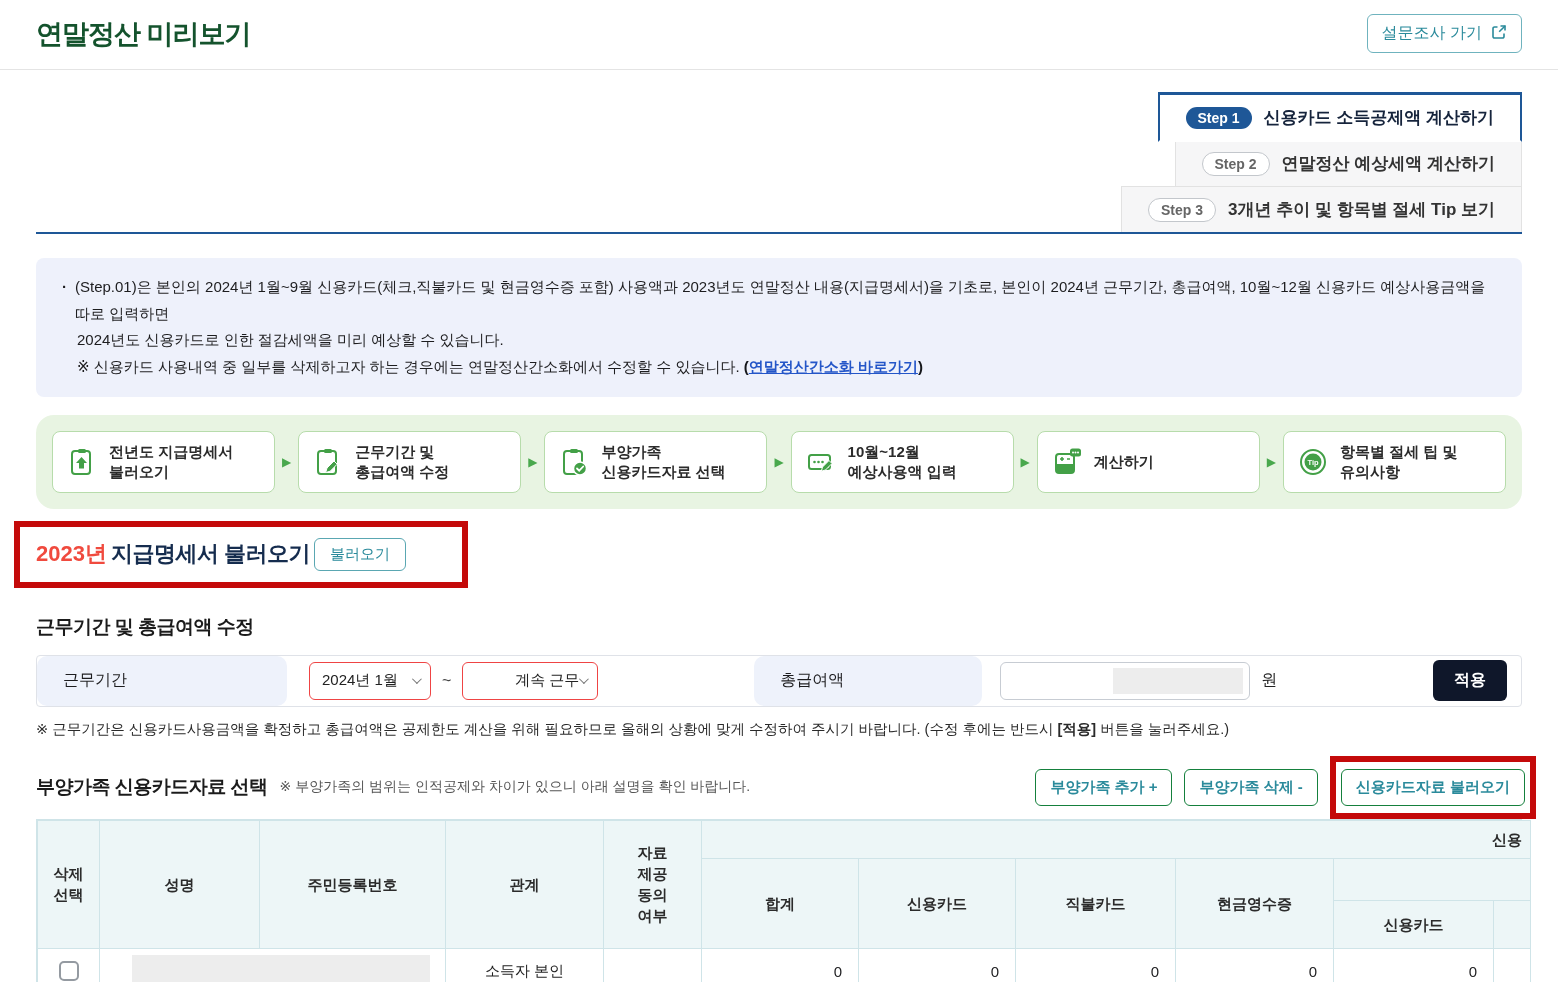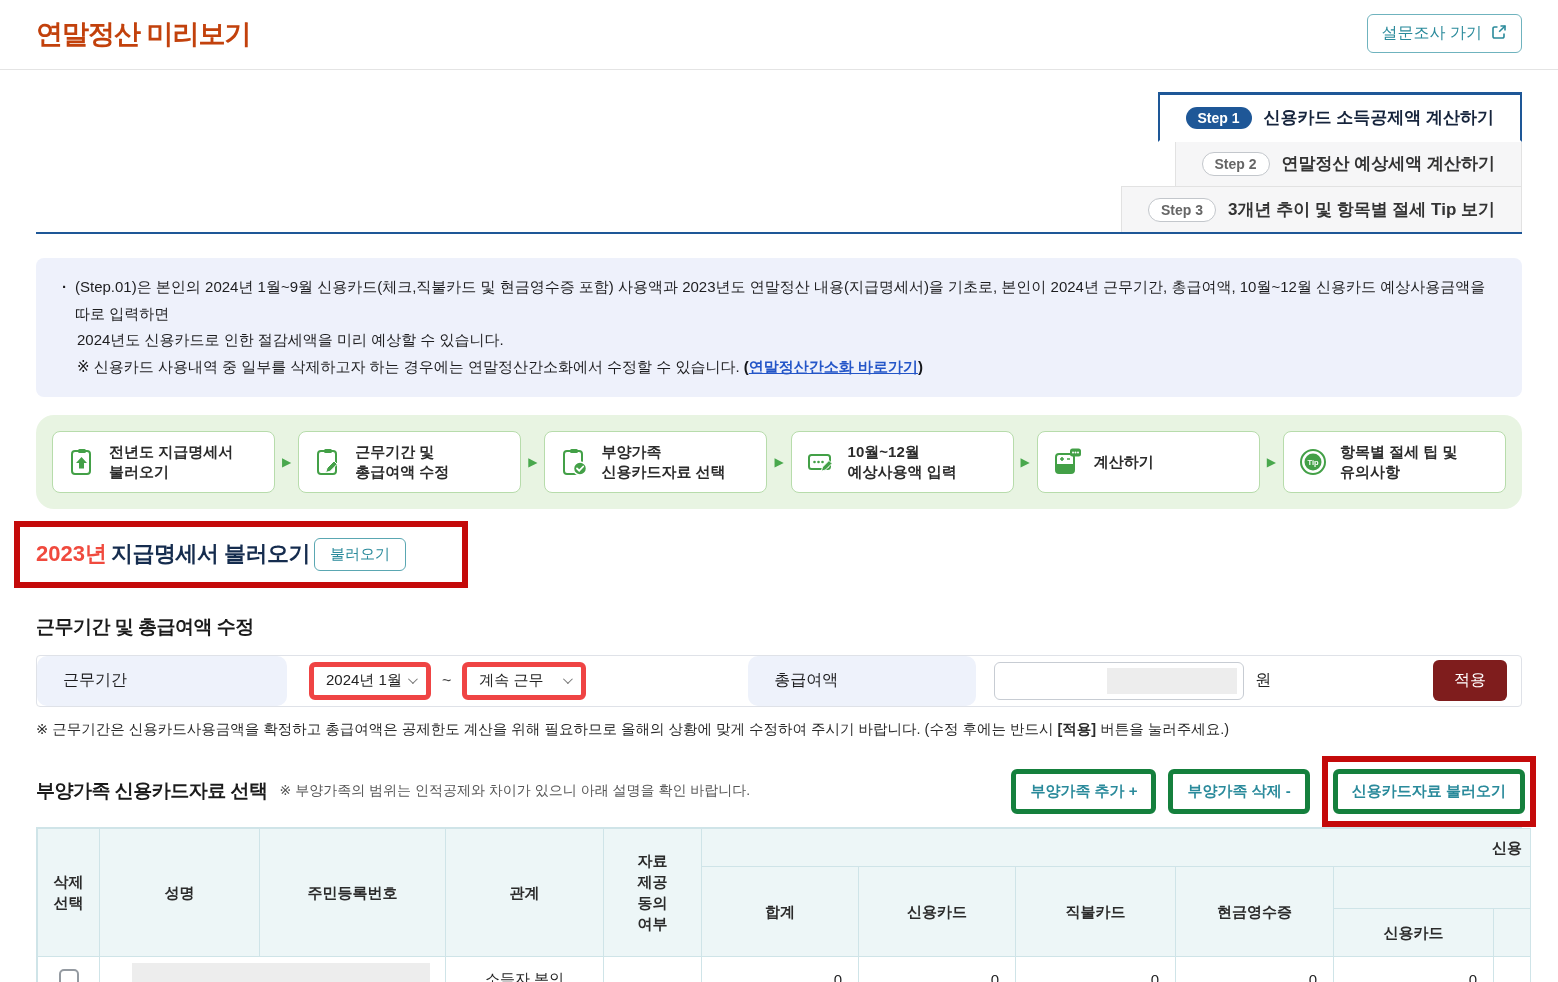--- a/index.html
+++ b/index.html
@@ -2,21 +2,21 @@
 <html><head>
 <meta charset="utf-8">
 <style>
   * { box-sizing: border-box; margin: 0; padding: 0; }
   html, body { width: 1558px; height: 982px; background: #fff; overflow: hidden;
     font-family: "Liberation Sans", "DejaVu Sans", sans-serif; color: #222; }
   .container { padding: 0 36px; position: relative; }
 
   
   .top-row { display: flex; justify-content: space-between; align-items: center; padding: 14px 0 16px; }
-  .page-title { font-size: 27px; font-weight: bold; color: #c2410c; letter-spacing: -1px; }
+  .page-title { font-size: 27px; font-weight: bold; color: #14532d; letter-spacing: -1px; }
   .survey-btn { display: inline-flex; align-items: center; gap: 9px; border: 1px solid #6fb3be;
     color: #2a8a9b; border-radius: 6px; padding: 8px 14px; font-size: 16px; background: #fff; cursor: pointer; }
   .divider { height: 1px; background: #e4e4e4; }
 
   
   .tabs { display: flex; align-items: flex-end; margin-top: 22px; border-bottom: 2px solid #1e5797; flex-direction: column; }
   .tab { display: flex; align-items: center; gap: 12px; padding: 0 26px; font-size: 17px; cursor: pointer; font-weight: bold; }
   .tab.active { height: 50px; background: #fff; border: 2px solid #1e5797; border-top-width: 3px;
     border-bottom: 2px solid #fff; margin-bottom: -2px; font-weight: bold; color: #16243c; position: relative; z-index: 1; }
   .tab.inactive { height: 46px; background: #f6f6f7; border: 1px solid #e2e2e2; border-bottom: none; color: #333; }
@@ -52,40 +52,40 @@
   .section-heading { font-size: 19px; font-weight: bold; color: #1b1b1b; letter-spacing: -0.5px; }
   .mt26 { margin-top: 26px; }
 
   
   .work-form { margin-top: 15px; border: 1px solid #dfe2e8; border-radius: 4px; display: flex;
     align-items: center; height: 52px; background: #fff; }
   .form-label { background: #eef2fb; align-self: stretch; display: flex; align-items: center;
     padding-left: 26px; font-size: 16px; color: #1d1d1f; border-radius: 10px; }
   .form-label.period { width: 250px; }
   .form-label.salary { width: 228px; margin-left: auto; }
-  .select { display: inline-flex; align-items: center; justify-content: space-between; border: 5px solid #ef4444;
+  .select { display: inline-flex; align-items: center; justify-content: space-between; border: 1px solid #ef4444;
     border-radius: 6px; height: 38px; padding: 0 11px 0 12px; font-size: 15px; color: #222; background: #fff; cursor: pointer; }
   .select.from { width: 122px; margin-left: 22px; }
-  .select.to { width: 124px; }
+  .select.to { width: 136px; justify-content: flex-end; }
   .chevron { width: 7px; height: 7px; border-right: 1.6px solid #777; border-bottom: 1.6px solid #777;
     transform: rotate(45deg) translateY(-2px); }
   .tilde { margin: 0 11px; color: #444; }
   .input-box { width: 250px; height: 38px; border: 1px solid #c7ccd3; border-radius: 6px;
     margin-left: 18px; position: relative; background: #fff; }
   .input-mask { position: absolute; left: 45%; right: 6px; top: 5px; bottom: 5px; background: #ededed; }
   .unit { margin-left: 11px; font-size: 16px; }
-  .apply-btn { background: #7f1d1d; color: #fff; font-weight: normal; font-size: 16px; border: none;
+  .apply-btn { background: #0f172a; color: #fff; font-weight: bold; font-size: 16px; border: none;
     border-radius: 6px; padding: 10px 21px; margin-left: auto; margin-right: 14px; cursor: pointer; }
   .form-note { margin-top: 13px; font-size: 14.5px; color: #2a2a2a; }
 
   
   .family-row { margin-top: 30px; display: flex; align-items: center; }
   .family-note { margin-left: 12px; font-size: 14px; color: #555; }
   .family-buttons { margin-left: auto; display: flex; align-items: center; gap: 12px; }
-  .pill-btn { border: 5px solid #15803d; color: #2a8a9b; background: #fff; border-radius: 6px;
+  .pill-btn { border: 1px solid #15803d; color: #2a8a9b; background: #fff; border-radius: 6px;
     padding: 8px 14px; font-size: 15px; cursor: pointer; white-space: nowrap; font-weight: 600; }
   .red-wrap { border: 6px solid #c40a0a; padding: 7px 5px; margin: -13px -14px -13px 0; }
 
   
   .table-wrap { margin-top: 13px; border: 1px solid #cfe4e8; border-bottom: none; }
   table { border-collapse: collapse; width: 100%; table-layout: fixed; }
   th, td { border: 1px solid #cfe4e8; }
   thead th { background: #edf6f7; font-size: 15px; font-weight: bold; color: #2b2b2b; 
     vertical-align: middle; padding: 4px; white-space: pre-line; line-height: 1.4; }
   th.group-top { text-align: right; padding-right: 8px; height: 38px; }

